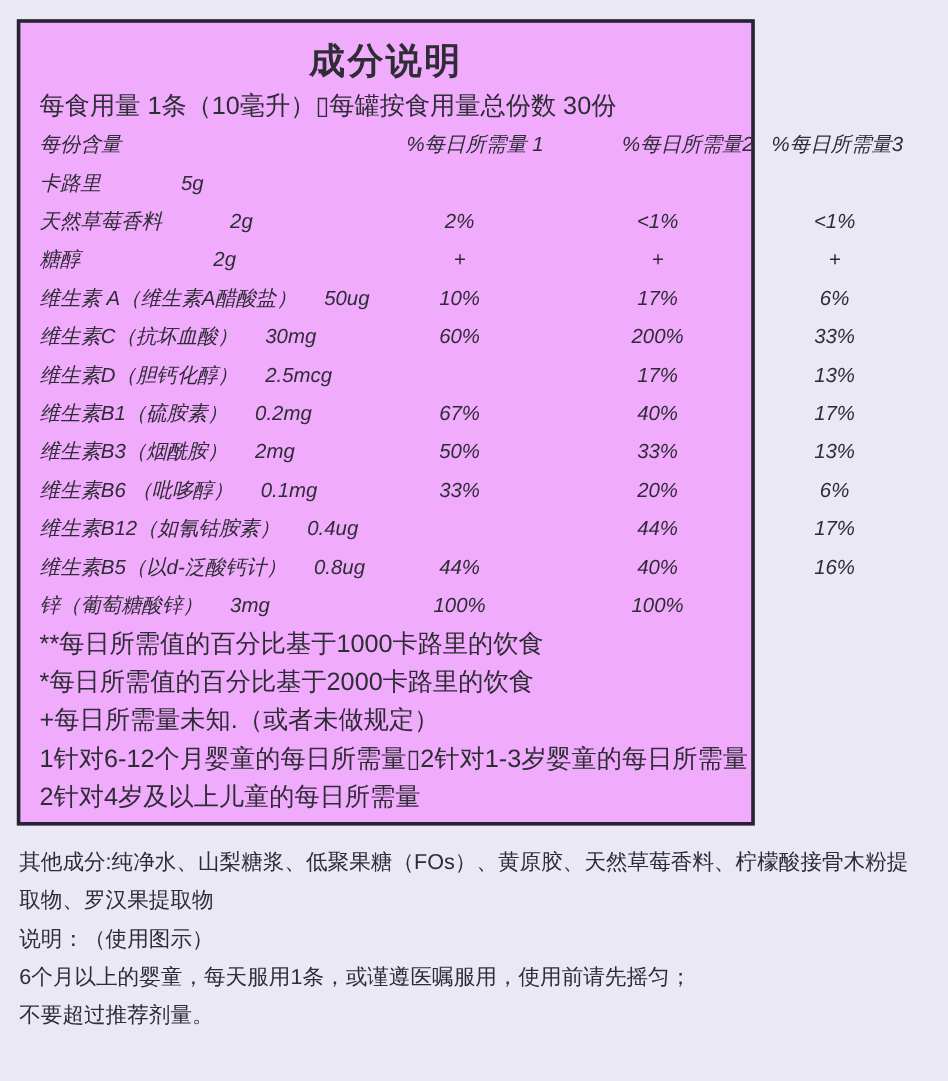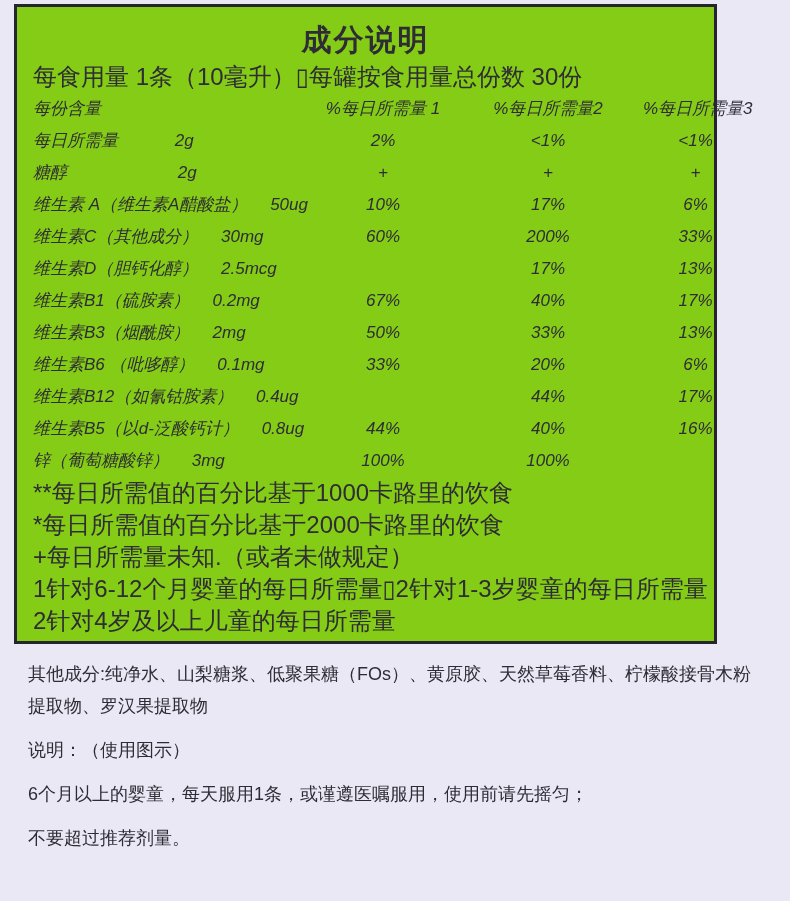--- a/index.html
+++ b/index.html
@@ -5,85 +5,92 @@
   html,body { margin:0; padding:0; }
   body {
     width:790px; height:901px;
     background:#e9e8f4;
     color:#2e2c34;
     font-family:"Liberation Sans","DejaVu Sans",sans-serif;
     overflow:hidden;
   }
   .panel {
     box-sizing:border-box;
-    width:703px;
-    margin:4px 0 0 14px;
+    width:615px;
+    margin:16px 0 0 14px;
     border:3px solid #26242e;
     padding:12px 16px 4px 16px;
-    background:#84cc16;
+    background:#f0abfc;
   }
   .title {
     text-align:center;
     font-size:30px;
     font-weight:700;
     line-height:42px;
     letter-spacing:2px;
   }
   .line {
-    font-size:24px;
+    font-size:21px;
     line-height:32px;
     white-space:nowrap;
   }
   .row {
     position:relative;
     height:32px;
     line-height:32px;
     font-size:17px;
     white-space:nowrap;
     font-style:italic;
   }
   .c-label { display:inline-block; }
   .c-amt { display:inline-block; margin-left:18px; }
   .row.g-cal  .c-amt { margin-left:62px; }
   .row.g-carb .c-amt { margin-left:52px; }
   .row.g-sug  .c-amt { margin-left:106px; }
   .c-p1,.c-p2,.c-p3 { position:absolute; top:0; text-align:center; }
   .c-p1 { left:280px; width:140px; }
   .c-p2 { left:435px; width:160px; }
   .c-p3 { left:610px; width:105px; }
-  .head .c-p1,.head .c-p2,.head .c-p3 { white-space:nowrap; }
+  .head .c-p1,.head .c-p2,.head .c-p3 { white-space:nowrap;text-align:right; }
   .footnotes .line { white-space:nowrap; }
   .bottom {
     margin:14px 16px 0 16px;
     font-size:18px;
   }
   .bottom p {
-    margin:12px;
+    margin:0;
     line-height:32px;
   }
   .bottom .wrap { white-space:normal; }
 </style>
 </head>
 <body>
 
 <div class="panel">
   <div class="title">成分说明</div>
 
   <div class="line">每食用量 1条（10毫升）▯每罐按食用量总份数 30份</div>
 
   <div class="row head">
     <span class="c-label">每份含量</span>
     <span class="c-p1">%每日所需量 1</span>
     <span class="c-p2">%每日所需量2</span>
     <span class="c-p3">%每日所需量3</span>
   </div>
 
+  <div class="row g-cal">
+    <span class="c-label">卡路里</span>
+    <span class="c-amt">5g</span>
+    <span class="c-p1"></span>
+    <span class="c-p2"></span>
+    <span class="c-p3"></span>
+  </div>
 
   <div class="row g-carb">
-    <span class="c-label">每日所需量</span>
+    <span class="c-label">天然草莓香料</span>
     <span class="c-amt">2g</span>
     <span class="c-p1">2%</span>
     <span class="c-p2">&lt;1%</span>
     <span class="c-p3">&lt;1%</span>
   </div>
 
   <div class="row g-sug">
     <span class="c-label">糖醇</span>
     <span class="c-amt">2g</span>
     <span class="c-p1">+</span>
@@ -93,21 +100,21 @@
 
   <div class="row">
     <span class="c-label">维生素 A（维生素A醋酸盐）</span>
     <span class="c-amt">50ug</span>
     <span class="c-p1">10%</span>
     <span class="c-p2">17%</span>
     <span class="c-p3">6%</span>
   </div>
 
   <div class="row">
-    <span class="c-label">维生素C（其他成分）</span>
+    <span class="c-label">维生素C（抗坏血酸）</span>
     <span class="c-amt">30mg</span>
     <span class="c-p1">60%</span>
     <span class="c-p2">200%</span>
     <span class="c-p3">33%</span>
   </div>
 
   <div class="row">
     <span class="c-label">维生素D（胆钙化醇）</span>
     <span class="c-amt">2.5mcg</span>
     <span class="c-p2">17%</span>

